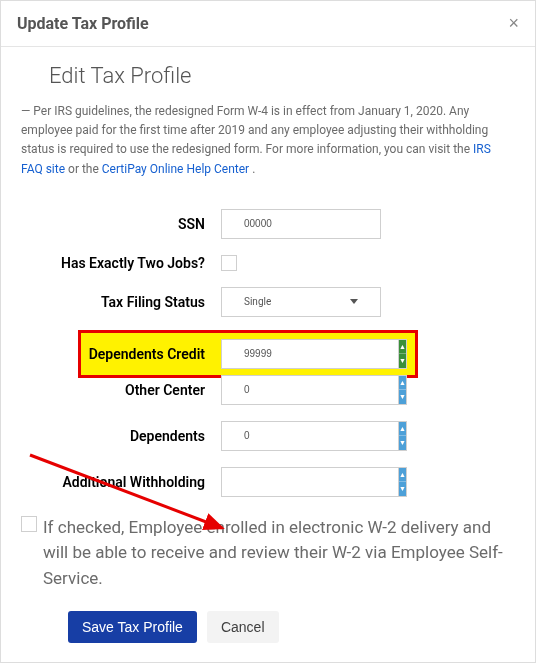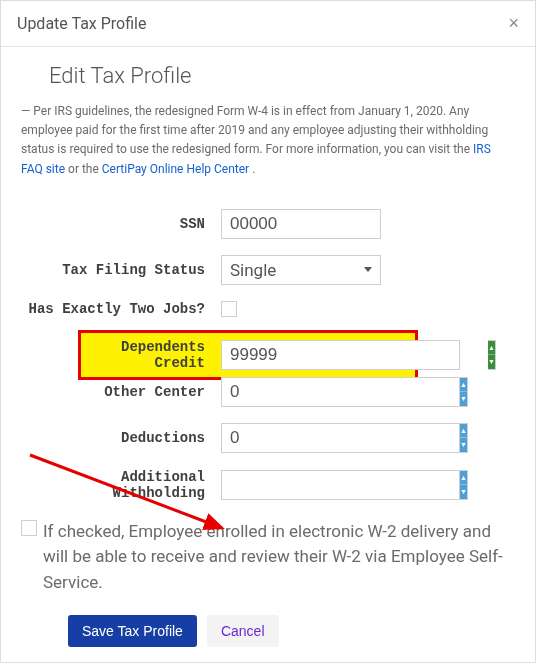--- a/index.html
+++ b/index.html
@@ -20,21 +20,21 @@
     }
     .modal-header {
       display: flex;
       justify-content: space-between;
       align-items: center;
       padding: 12px 16px;
       border-bottom: 1px solid #e5e5e5;
     }
     .modal-title {
       font-size: 16px;
-      font-weight: 400;
+      font-weight: 700;
       color: #555;
     }
     .close-btn {
       background: none;
       border: none;
       font-size: 18px;
       color: #888;
       cursor: pointer;
     }
     .modal-body {
@@ -62,31 +62,30 @@
       display: flex;
       align-items: center;
       margin-bottom: 16px;
       position: relative;
     }
     .form-label {
       width: 200px;
       text-align: right;
       padding-right: 16px;
       font-size: 14px;
-      color: #404040;
+      color: #000000;
       font-weight: 600;
-      font-family: Liberation Mono, monospace;
     }
     .form-control {
       flex: 1;
       max-width: 160px;
       height: 30px;
       border: 1px solid #cfcfcf;
-      padding: 4px 8px;
-      font-size: 17px;
+      padding: 4px 22px;
+      font-size: 10px;
       color: #555;
       background: #fff;
     }
     .form-control.select {
       display: flex;
       align-items: center;
       justify-content: space-between;
       cursor: pointer;
     }
     .caret-down {
@@ -129,21 +128,21 @@
     .spinner .up { border-bottom: 1px solid rgba(255,255,255,0.3); }
     .highlight-row {
       background: #fff200;
       padding: 6px 6px;
       outline: 3px solid #e60000;
       margin-left: 60px;
       margin-right: 100px;
       margin-bottom: 0;
     }
     .highlight-row .form-label { width: 134px; }
-    .highlight-row .numeric-wrap { max-width: 160px; gap: 28px; }
+    .highlight-row .numeric-wrap { max-width: 160px; }
     .consent-row {
       display: flex;
       align-items: flex-start;
       margin-top: 18px;
       margin-bottom: 20px;
       font-size: 17px;
       color: #6b6b6b;
       line-height: 1.5;
     }
     .consent-row .checkbox { margin-right: 6px; flex-shrink: 0; margin-top: 1px; }
@@ -158,21 +157,21 @@
       border-radius: 3px;
       border: none;
       cursor: pointer;
     }
     .btn-primary {
       background: #173ea5;
       color: #fff;
     }
     .btn-cancel {
       background: #f3f3f3;
-      color: #6d28d9;
+      color: #404040;
     }
     
     
     .annotation-svg {
       position: absolute;
       top: 0; left: 0;
       width: 536px; height: 663px;
       pointer-events: none;
     }
   </style>
@@ -195,32 +194,32 @@
       <a href="#">CertiPay Online Help Center</a>
       <span>.</span>
     </p>
 
     <div class="form-row">
       <div class="form-label">SSN</div>
       <input class="form-control" value="00000" style="">
     </div>
 
     <div class="form-row">
+      <div class="form-label">Has Exactly Two Jobs?</div>
+      <div class="checkbox"></div>
+    </div>
+
+    <div class="form-row">
       <div class="form-label">Tax Filing Status</div>
       <div class="form-control select">
         <span>Single</span>
         <span class="caret-down"></span>
       </div>
     </div>
 
-    <div class="form-row">
-      <div class="form-label">Has Exactly Two Jobs?</div>
-      <div class="checkbox"></div>
-    </div>
-
     <div class="form-row highlight-row">
       <div class="form-label">Dependents Credit</div>
       <div class="numeric-wrap">
         <input class="form-control" value="99999" style="">
         <div class="spinner green">
           <div class="up">▲</div>
           <div class="down">▼</div>
         </div>
       </div>
     </div>
@@ -230,21 +229,21 @@
       <div class="numeric-wrap">
         <input class="form-control" value="0" style="">
         <div class="spinner blue">
           <div class="up">▲</div>
           <div class="down">▼</div>
         </div>
       </div>
     </div>
 
     <div class="form-row">
-      <div class="form-label">Deductions</div>
+      <div class="form-label">Dependents</div>
       <div class="numeric-wrap">
         <input class="form-control" value="0" style="">
         <div class="spinner blue">
           <div class="up">▲</div>
           <div class="down">▼</div>
         </div>
       </div>
     </div>
 
     <div class="form-row">

